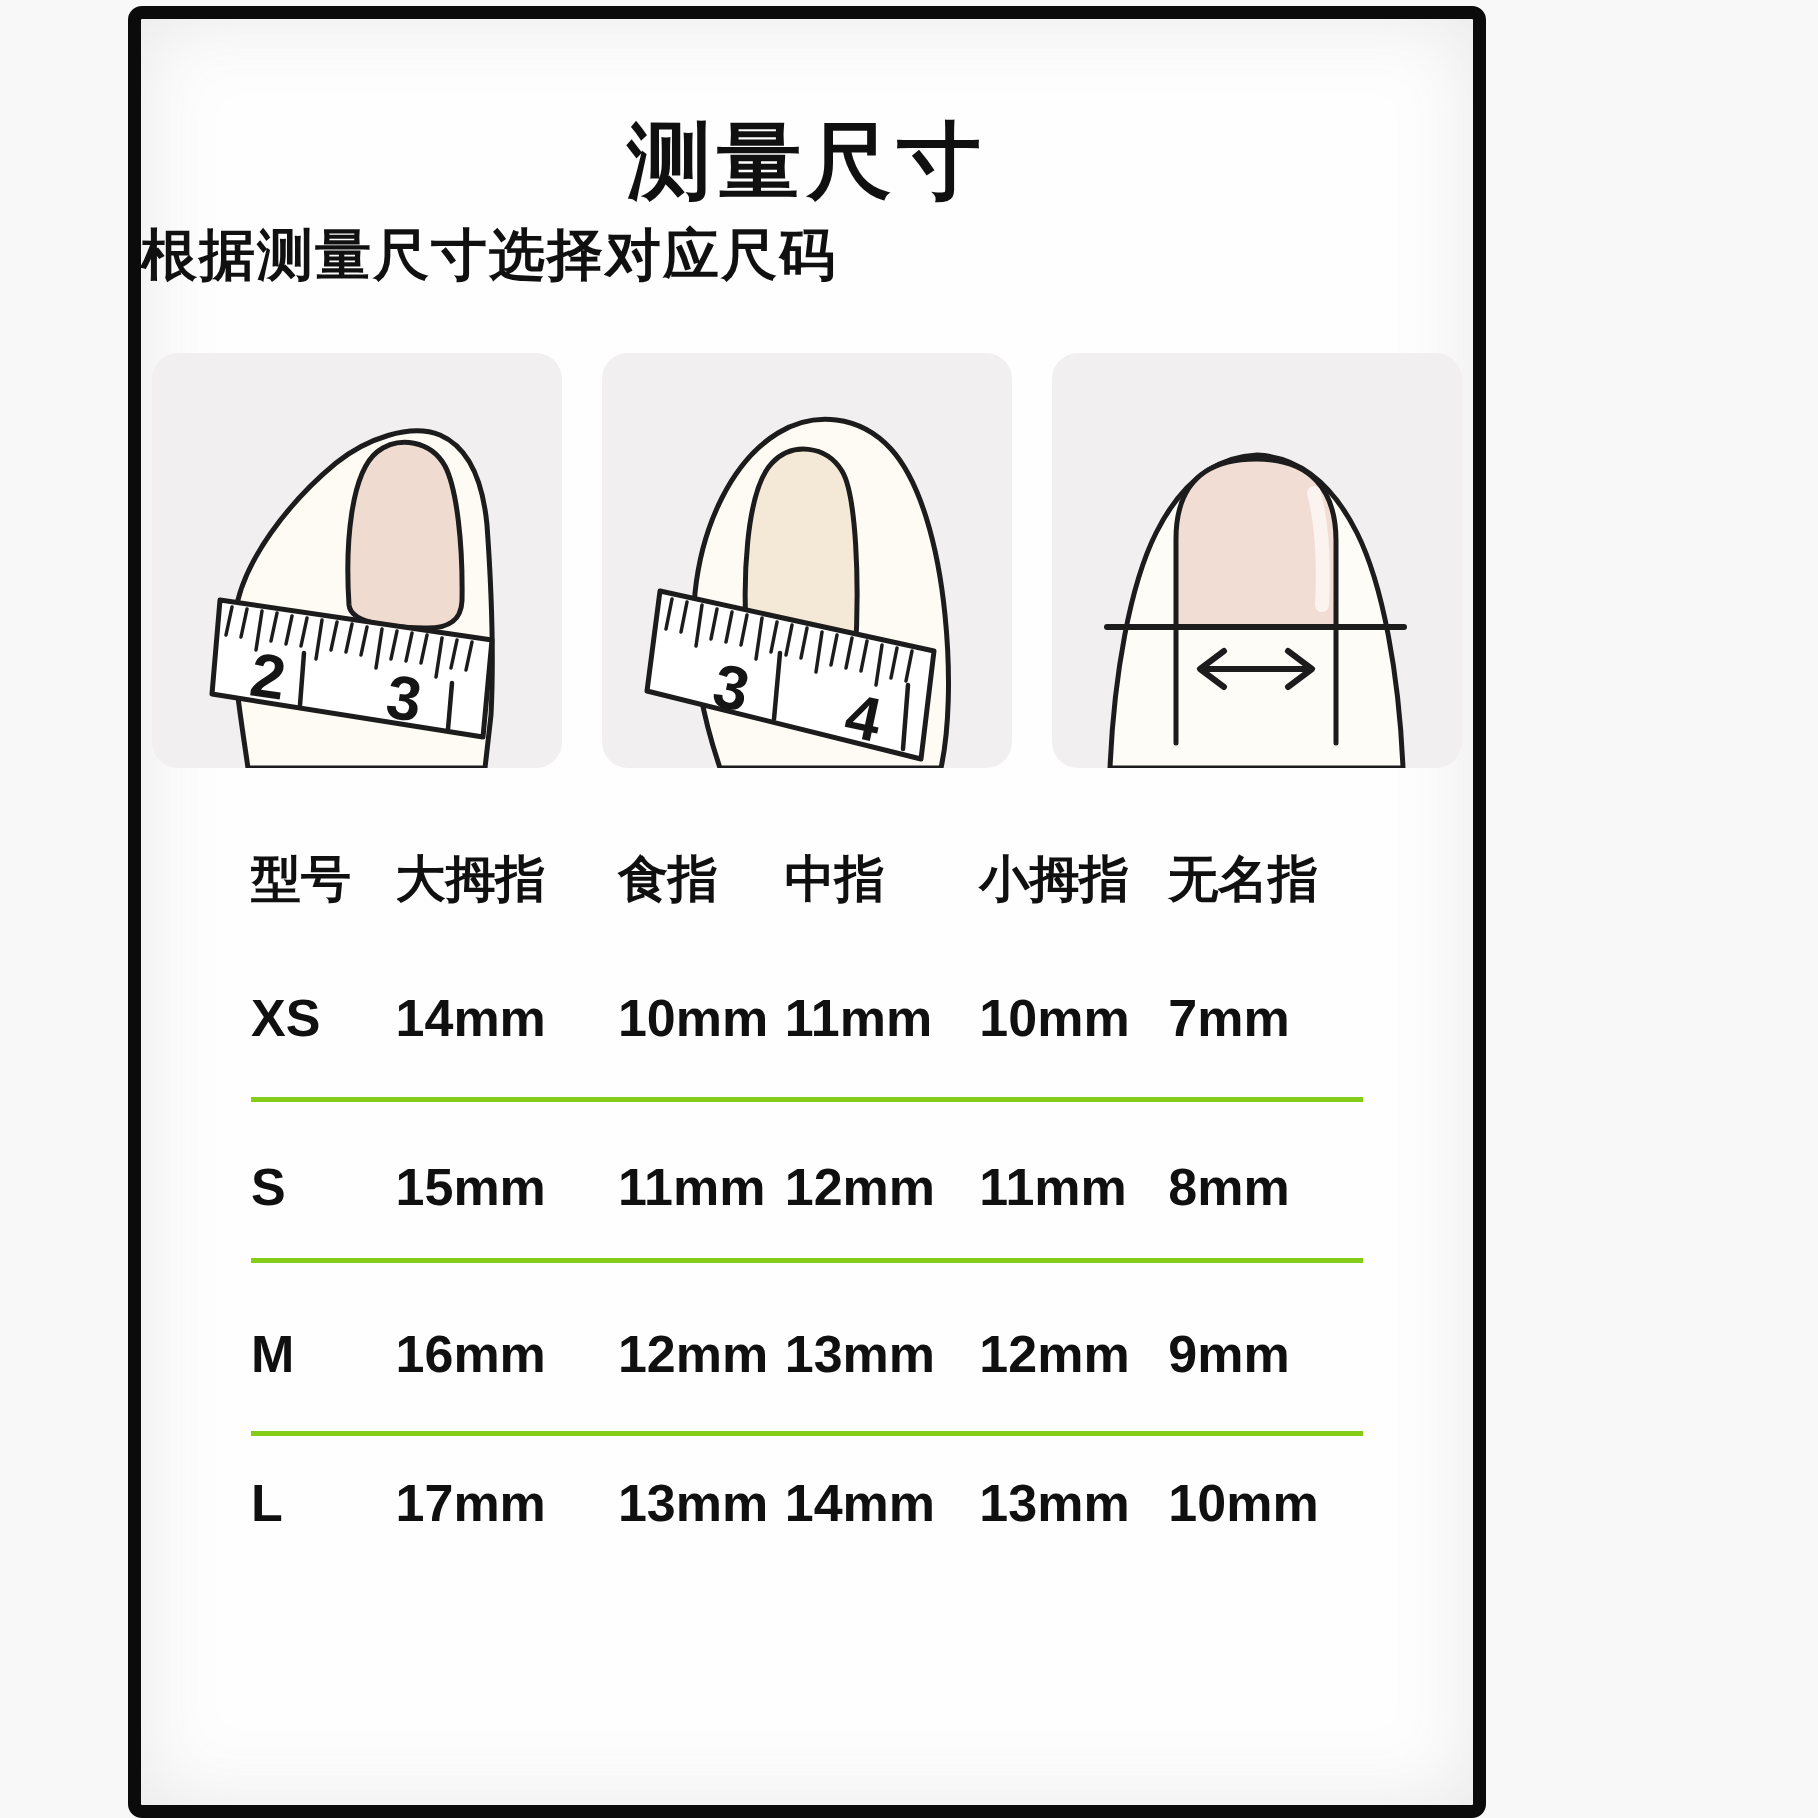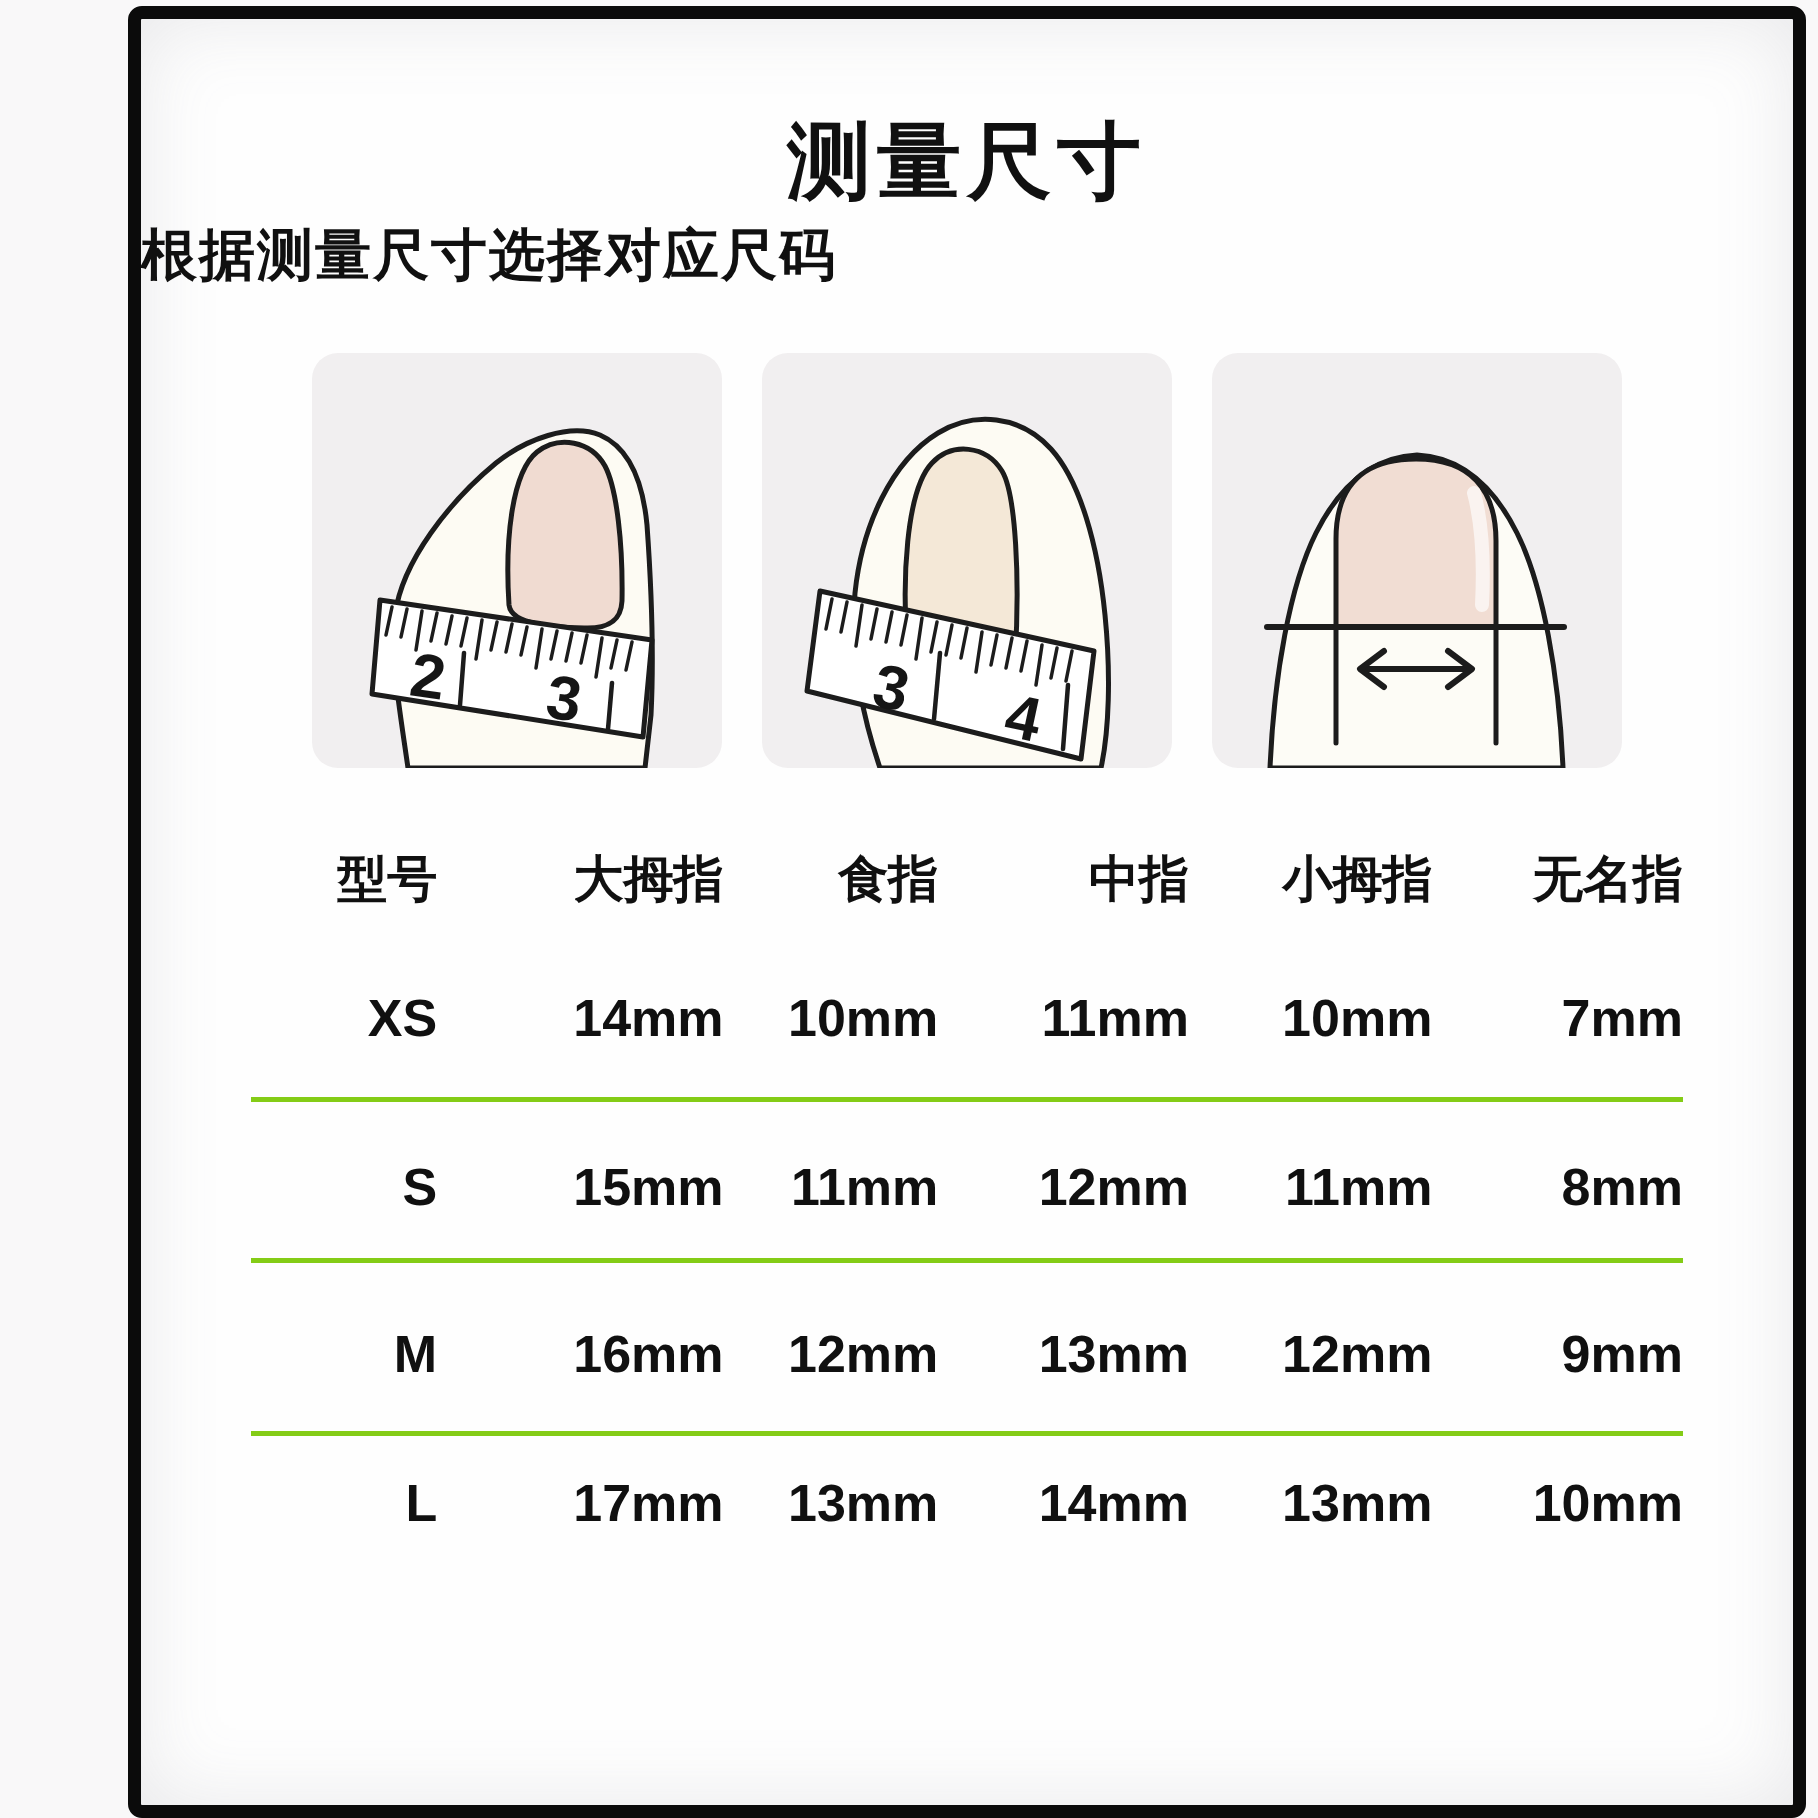--- a/index.html
+++ b/index.html
@@ -7,21 +7,21 @@
     width: 1818px; height: 1818px;
     background: #f9f8f9;
     position: relative;
     overflow: hidden;
     font-family: "Liberation Sans", "DejaVu Sans", sans-serif;
     color: #101010;
   }
   .frame {
     position: absolute;
     left: 128px; top: 6px;
-    width: 1678px; height: 1812px;
+    width: 1358px; height: 1812px;
     box-sizing: border-box;
     border: 13px solid #0b0b0b;
     border-radius: 14px;
     background: #fefefe;
     overflow: hidden;
     box-shadow: inset 0 0 80px rgba(120,120,130,0.16);
   }
   .title {
     margin: 100px 0 0 0;
     text-align: center;
@@ -63,21 +63,21 @@
     line-height: 80px;
     letter-spacing: 1.5px;
   }
   .size-table { margin: 66px 110px 0 110px; }
   .trow {
     display: grid;
     grid-template-columns: 13% 20% 15% 17.5% 17% 17.5%;
     align-items: center;
     box-sizing: border-box;
   }
-  .trow .tc { text-align: right; }
+  .trow .tc { text-align: left; }
   .thead   { height: 90px;  font-size: 50px; font-weight: 700; }
   .tbody-r { font-size: 52px; font-weight: 600; padding-top: 14px; }
   .r-xs { height: 178px; }
   .r-s  { height: 161px; }
   .r-m  { height: 173px; }
   .r-l  { height: 120px; }
   .with-divider { border-bottom: 5px solid #84cc16; }
 </style>
 </head>
 <body>

